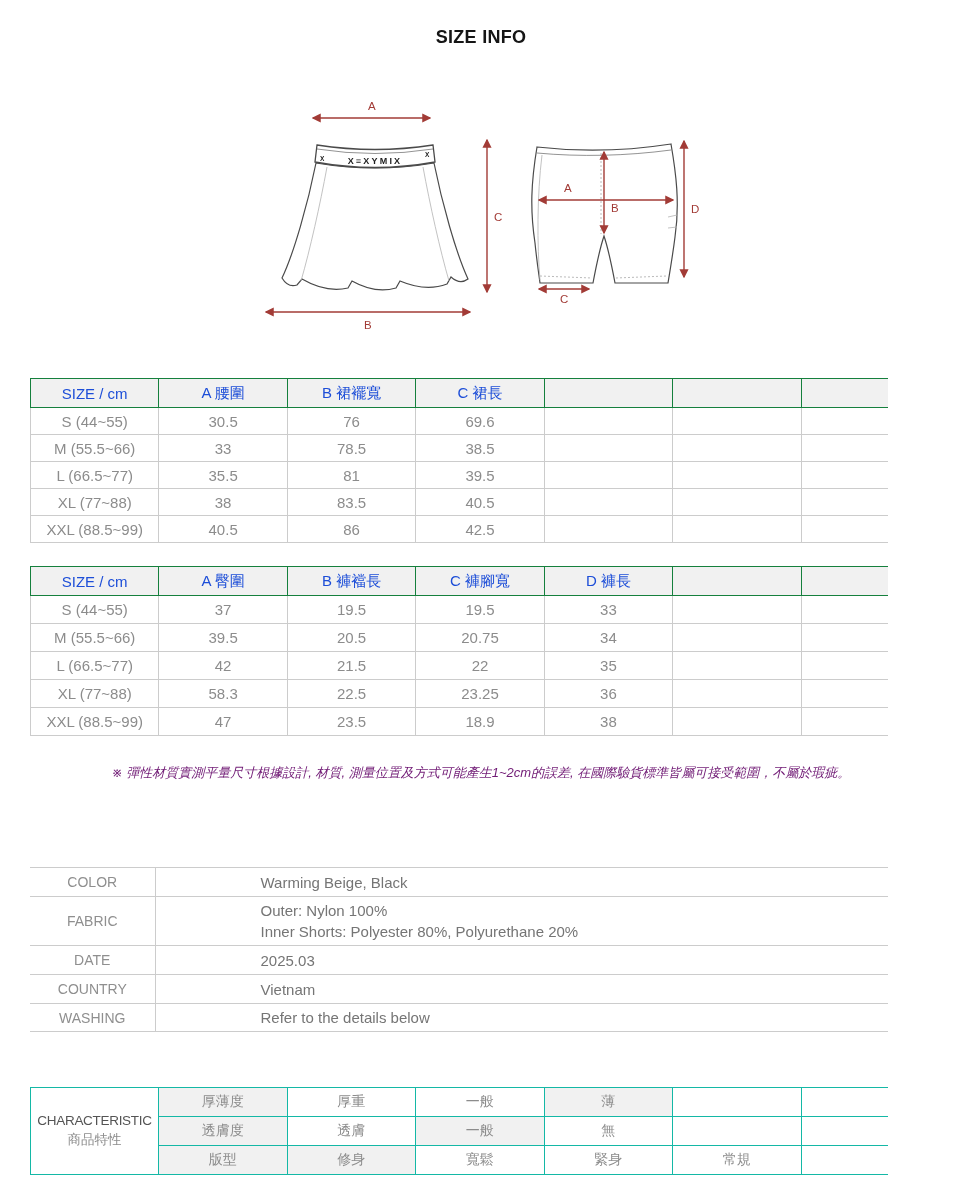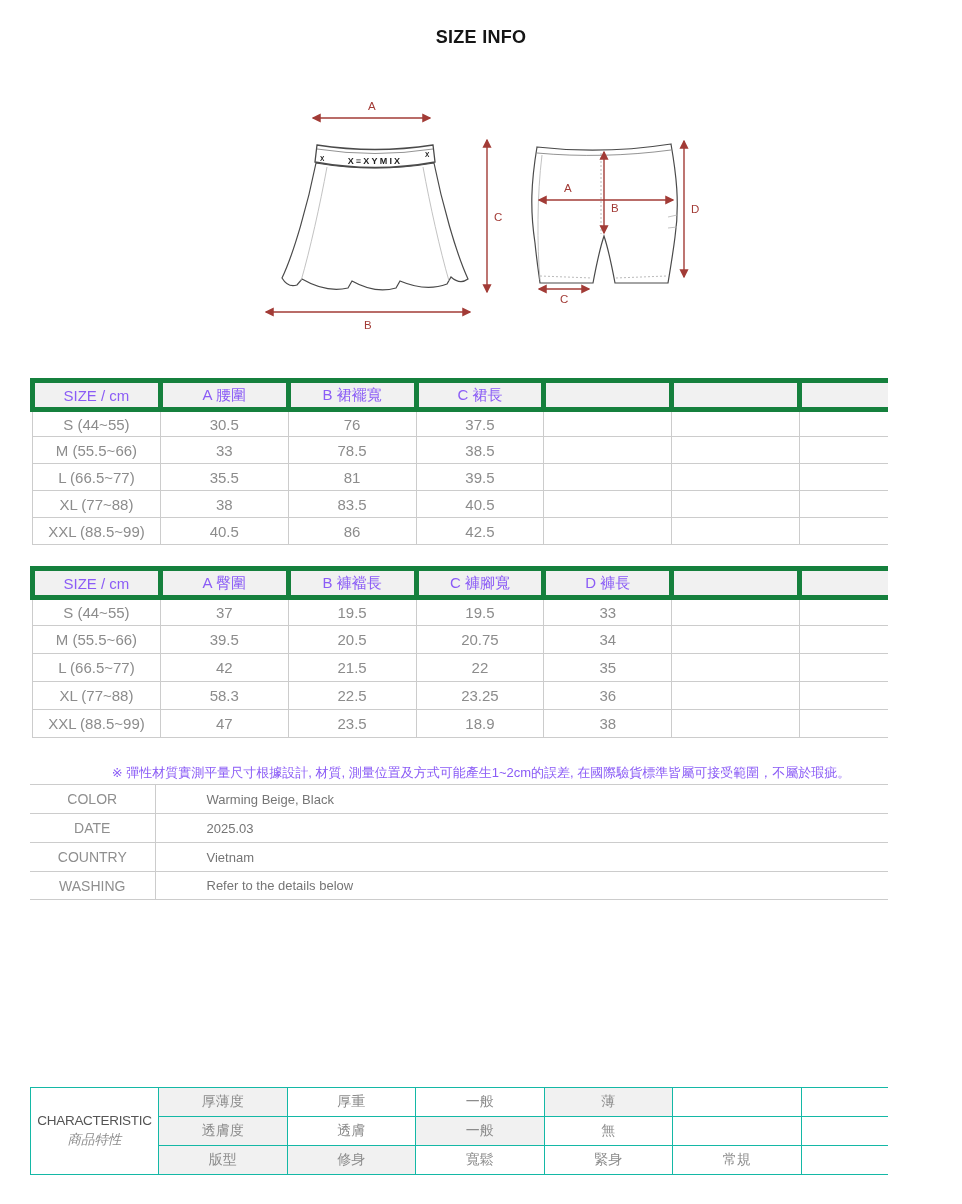--- a/index.html
+++ b/index.html
@@ -19,45 +19,45 @@
   .thinline { fill:none; stroke:#4a4a4a; stroke-width:.6; }
   .seam { fill:none; stroke:#b3b3b3; stroke-width:.8; }
   .dotted { fill:none; stroke:#a8a8a8; stroke-width:.8; stroke-dasharray:2,2; }
   .brand-text { font-size:9px; font-weight:700; letter-spacing:2.2px; fill:#1d1d1d; }
   .brand-side { font-size:6.5px; font-weight:700; fill:#1d1d1d; }
 
   table { border-collapse:collapse; table-layout:fixed; background:#fff; }
   .size-table { position:absolute; left:30px; width:900px; }
   #skirt-table { top:378px; }
   #shorts-table { top:566px; }
-  .size-table th { background:#f1f1f1; font-weight:400; color:#8b5cf6;
-                   font-size:15px; height:29px; border:5px solid #15803d; text-align:center; }
+  .size-table th { background:#f1f1f1; font-weight:400; color:#1d4ed8;
+                   font-size:15px; height:29px; border:1px solid #15803d; text-align:center; }
   .size-table td { color:#8c8c8c; font-size:15px; height:27px;
                    border:1px solid #ccc; text-align:center; }
   #shorts-table td { height:28px; }
 
   .note { position:absolute; top:764px; left:0; width:962px; text-align:center;
-          font-size:13px; color:#8b5cf6; }
-
-  .detail-table { position:absolute; left:30px; top:784px; width:900px;
+          font-size:13px; color:#701a75;font-style:italic; }
+
+  .detail-table { position:absolute; left:30px; top:867px; width:900px;
                   border-top:1px solid #ccc; }
   .detail-table td { border-bottom:1px solid #ccc; }
   .detail-table td.lab { width:125px; border-right:1px solid #ccc; text-align:center;
                          color:#8f8f8f; font-size:14px; }
   .detail-table td.lab.strong { font-weight:700; color:#5d5d5d; font-size:13px; letter-spacing:-.2px; }
-  .detail-table td.val { padding-left:51px; color:#757575; font-size:13px;
+  .detail-table td.val { padding-left:105px; color:#757575; font-size:15px;
                          white-space:pre-line; line-height:21px;margin-top:43px; }
   .h28{height:28px} .h29{height:29px} .h30{height:30px} .h49{height:49px}
 
   .char-table { position:absolute; left:30px; top:1087px; width:900px; }
   .char-table td { border:1px solid #14b8a6; text-align:center; font-size:14px;
                    color:#8c8c8c; height:29px; }
   .char-table td.char-label { background:#fff; }
   .char-label-en { color:#545454; font-size:13.5px; letter-spacing:-.3px; }
-  .char-label-zh { color:#8c8c8c; font-size:13.5px; margin-top:3px;font-style:italic; }
+  .char-label-zh { color:#8c8c8c; font-size:13.5px; margin-top:3px; }
   .char-table td.sub { background:#f1f1f1; }
   .char-table td.sel { background:#f1f1f1; }
 </style>
 </head>
 <body>
 
 <div class="page">
 
   <div class="sec-title" id="size-title">SIZE INFO</div>
 
@@ -114,21 +114,21 @@
       <th>B 裙襬寬</th>
       <th>C 裙長</th>
       <th></th>
       <th></th>
       <th></th>
     </tr>
     <tr>
       <td>S (44~55)</td>
       <td>30.5</td>
       <td>76</td>
-      <td>37.5</td>
+      <td>69.6</td>
       <td></td>
       <td></td>
       <td></td>
     </tr>
     <tr>
       <td>M (55.5~66)</td>
       <td>33</td>
       <td>78.5</td>
       <td>38.5</td>
       <td></td>
@@ -225,20 +225,25 @@
     </table>
 
   <div class="note">※ 彈性材質實測平量尺寸根據設計, 材質, 測量位置及方式可能產生1~2cm的誤差, 在國際驗貨標準皆屬可接受範圍，不屬於瑕疵。</div>
 
 
   <table class="detail-table">
     <tbody>
         <tr>
       <td class="lab h29">COLOR</td>
       <td class="val h29">Warming Beige, Black</td>
+    </tr>
+    <tr>
+      <td class="lab h49">FABRIC</td>
+      <td class="val h49">Outer: Nylon 100%
+Inner Shorts: Polyester 80%, Polyurethane 20%</td>
     </tr>
     <tr>
       <td class="lab h29">DATE</td>
       <td class="val h29">2025.03</td>
     </tr>
     <tr>
       <td class="lab h29">COUNTRY</td>
       <td class="val h29">Vietnam</td>
     </tr>
     <tr>

